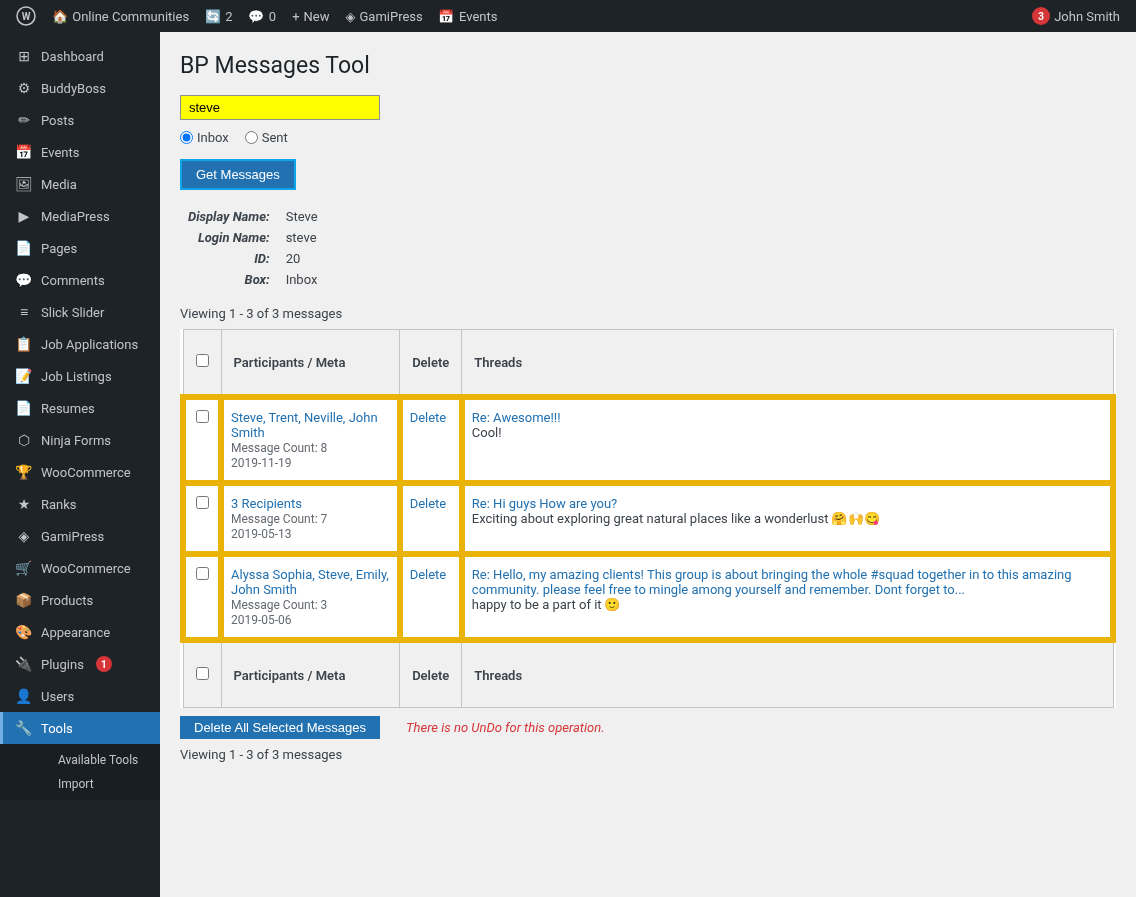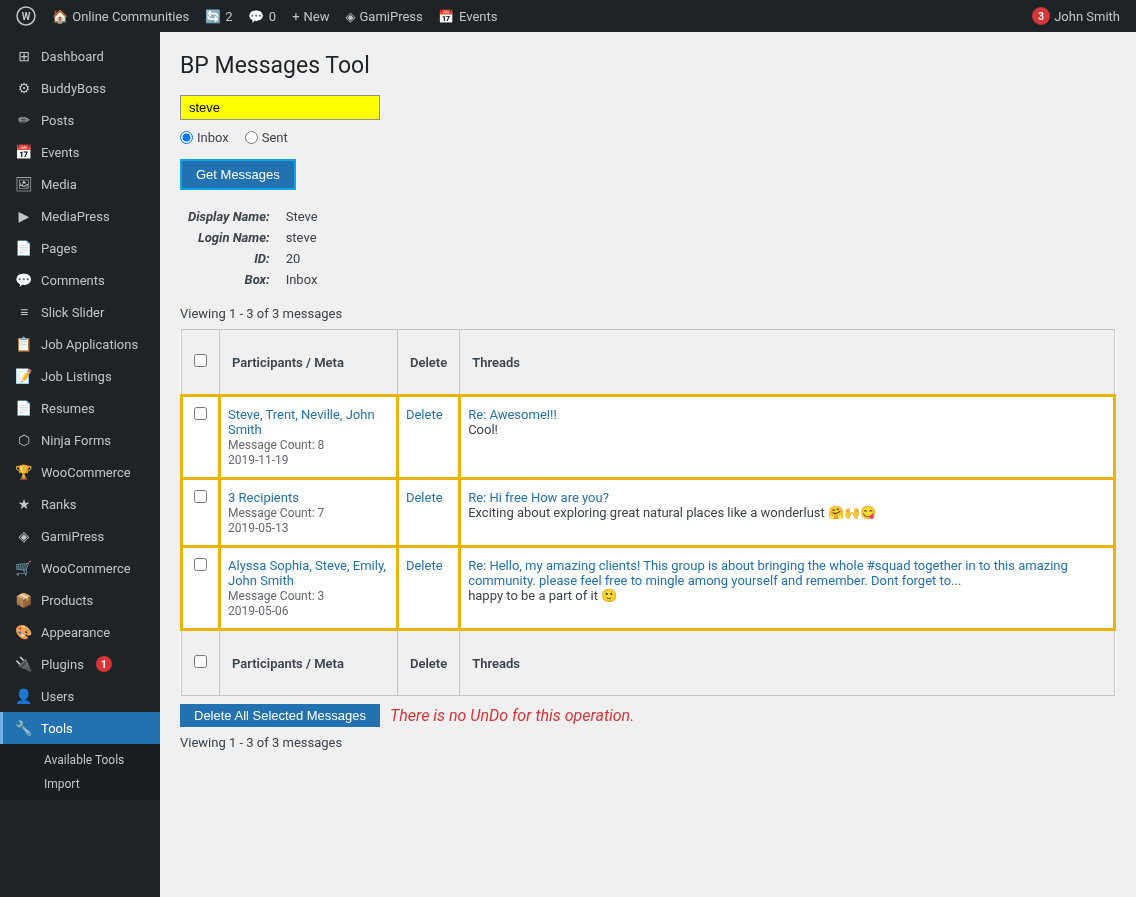--- a/index.html
+++ b/index.html
@@ -41,21 +41,21 @@
       color: #c3c4c7; padding-top: 8px;
       min-height: calc(100vh - 32px);
     }
     .sidebar-item {
       display: flex; align-items: center; gap: 8px;
       padding: 8px 12px; cursor: pointer; font-size: 13px;
       color: #c3c4c7; border-left: 3px solid transparent;
     }
     .sidebar-item.active { background: #2271b1; color: #fff; border-left-color: #72aee6; }
     .sidebar-item .icon { width: 18px; text-align: center; font-size: 14px; flex-shrink: 0; }
-    .sidebar-sub { padding: 4px 0 4px 32px; background: #191e23; }
+    .sidebar-sub { padding: 4px 0 4px 46px; background: #191e23; }
     .sidebar-sub-item { padding: 5px 12px; color: #c3c4c7; cursor: pointer; font-size: 12px; }
     .plugins-badge { background: #d63638; color: #fff; border-radius: 50%; width: 16px; height: 16px; display: inline-flex; align-items: center; justify-content: center; font-size: 10px; font-weight: bold; margin-left: 4px; }
 
     
     #main { flex: 1; padding: 20px 20px 20px 20px; background: #f0f0f1; overflow-y: auto; }
 
     .page-title { font-size: 23px; font-weight: 400; color: #1d2327; margin-bottom: 16px; }
 
     .form-label { font-size: 13px; margin-bottom: 8px; color: #3c434a; }
 
@@ -89,35 +89,35 @@
 
     .viewing-text { font-size: 13px; color: #3c434a; margin: 8px 0; }
 
     
     .messages-table { width: 100%; border-collapse: collapse; background: #fff; margin: 8px 0; }
     .messages-table th {
       background: #f0f0f1; border: 1px solid #c3c4c7;
       padding: 24px 12px; text-align: left; font-weight: 600; font-size: 13px;
     }
     .messages-table td {
-      border: 3px solid #eab308; padding: 10px 7px; font-size: 13px; vertical-align: top;
+      border: 6px solid #eab308; padding: 10px 7px; font-size: 13px; vertical-align: top;
     }
     .thread-link { color: #2271b1; text-decoration: none; margin-top: 8px; }
     .delete-link { color: #2271b1; text-decoration: none; cursor: pointer; }
     .participant-link { color: #2271b1; text-decoration: none; }
     .meta-text { color: #646970; font-size: 12px; }
     .checkbox-col { width: 30px; text-align: center; }
     .delete-col { width: 60px; }
 
     .delete-all-btn {
       background: #2271b1; color: #fff;
       border: none; padding: 4px 14px;
       font-size: 13px; cursor: pointer;
     }
-    .no-undo-text { color: #d63638; font-size: 16px; margin-left: 10px; font-style: italic; }
+    .no-undo-text { color: #d63638; font-size: 13px; margin-left: 26px; font-style: italic; }
 
     .bottom-action { display: flex; align-items: center; margin: 8px 0; }
     .bottom-viewing { font-size: 13px; color: #3c434a; margin-top: 8px; }
   </style>
 </head>
 <body>
 
 <div id="wpadminbar">
   <div class="bar-item">
     <svg class="wp-logo" viewBox="0 0 20 20" xmlns="http://www.w3.org/2000/svg">
@@ -339,21 +339,21 @@
     </td>
     <td>
       <a href="#" class="participant-link">3 Recipients</a><br>
       <span class="meta-text">Message Count: 7</span><br>
       <span class="meta-text">2019-05-13</span>
     </td>
     <td class="delete-col">
       <a href="#" class="delete-link">Delete</a>
     </td>
     <td>
-      <a href="#" class="thread-link">Re: Hi free How are you?</a><br>
+      <a href="#" class="thread-link">Re: Hi guys How are you?</a><br>
       <span>Exciting about exploring great natural places like a wonderlust 🤗🙌😋</span>
     </td>
   </tr>
           <tr>
     <td class="checkbox-col">
       <input type="checkbox" style="">
     </td>
     <td>
       <a href="#" class="participant-link">Alyssa Sophia, Steve, Emily, John Smith</a><br>
       <span class="meta-text">Message Count: 3</span><br>

